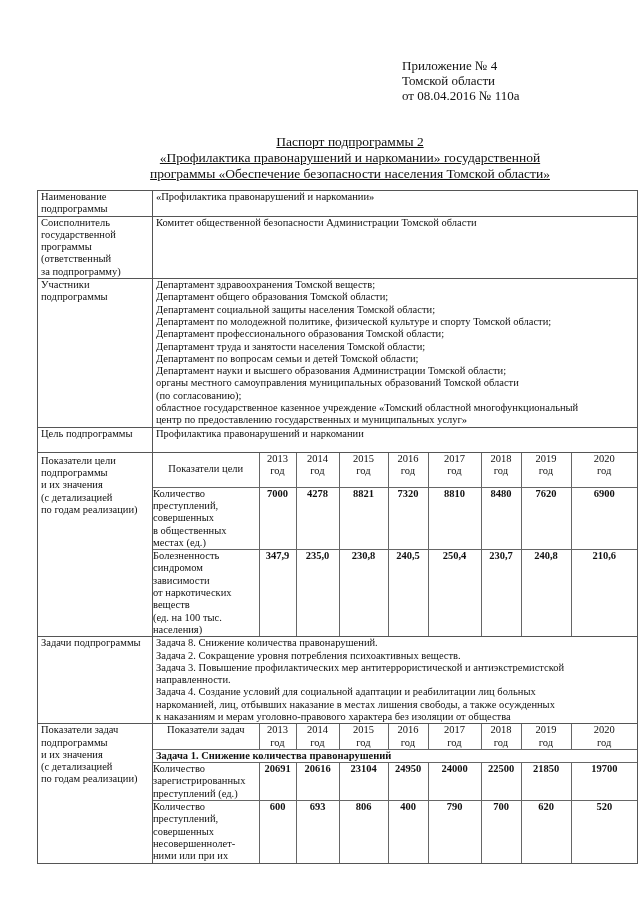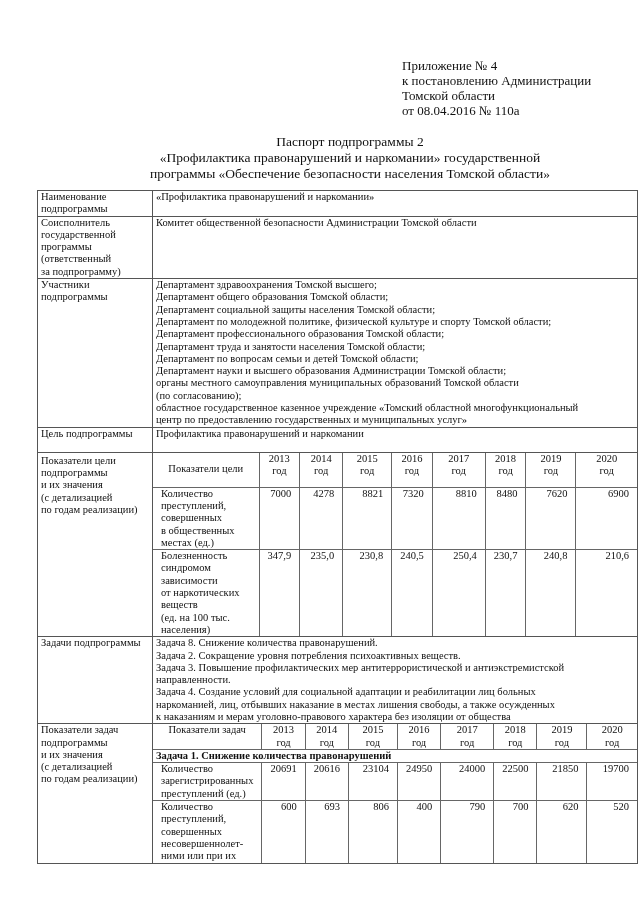--- a/index.html
+++ b/index.html
@@ -2,45 +2,44 @@
 <html><head>
 <meta charset="utf-8">
 <style>
   html, body { margin: 0; padding: 0; background: #ffffff; }
   body { width: 640px; height: 905px; position: relative; overflow: hidden;
          font-family: "Liberation Serif", "DejaVu Serif", serif; color: #111; }
   .appendix { position: absolute; left: 402px; top: 58px; font-size: 13px; line-height: 15px; }
   .appendix div { white-space: nowrap; }
   .title { position: absolute; left: 60px; width: 580px; top: 134px; text-align: center;
            font-size: 13.5px; line-height: 16px; }
-  .title div { white-space: nowrap; }
+  .title div { white-space: nowrap; text-decoration: underline; }
   table.main { position: absolute; left: 37px; top: 190px; width: 601px;
                border-collapse: collapse; font-size: 10.5px; line-height: 12.3px; }
   table.main > tbody > tr > td { border: 1px solid #555; vertical-align: top; padding: 0 3px; }
   td.lbl { width: 108px; }
   td.lbl div, td.cnt div { white-space: nowrap; }
   td.nested { padding: 0 !important; }
   table.inner { border-collapse: collapse; width: 100%; font-size: 10.5px; line-height: 12.3px; }
-  table.inner td { border: 1px solid #666; vertical-align: top; padding: 0 8px; }
+  table.inner td { border: 1px solid #666; vertical-align: top; padding: 0 0; }
   table.inner tr:first-child td { border-top: none; }
   table.inner tr:last-child td { border-bottom: none; }
   table.inner td:first-child { border-left: none; }
   table.inner td:last-child { border-right: none; margin-top: 37px; }
   .yr { text-align: center; }
-  .num { text-align: right; }
+  .num { text-align: center; font-weight: bold; }
   .hdr-label { text-align: center; vertical-align: middle !important; }
   .ind div { white-space: nowrap; }
   .subhead td { padding-left: 3px !important; }
 </style>
 </head>
 <body>
 
 <div class="appendix">
   <div>Приложение № 4</div>
-  <div>к постановлению Администрации</div>
   <div>Томской области</div>
   <div>от 08.04.2016 № 110а</div>
 </div>
 
 <div class="title">
   <div>Паспорт подпрограммы 2</div>
   <div>«Профилактика правонарушений и наркомании» государственной</div>
   <div>программы «Обеспечение безопасности населения Томской области»</div>
 </div>
 
@@ -69,21 +68,21 @@
         <div>Комитет общественной безопасности Администрации Томской области</div>
       </td>
     </tr>
 
     <tr>
       <td class="lbl">
         <div>Участники</div>
         <div>подпрограммы</div>
       </td>
       <td class="cnt">
-        <div>Департамент здравоохранения Томской высшего;</div>
+        <div>Департамент здравоохранения Томской веществ;</div>
         <div>Департамент общего образования Томской области;</div>
         <div>Департамент социальной защиты населения Томской области;</div>
         <div>Департамент по молодежной политике, физической культуре и спорту Томской области;</div>
         <div>Департамент профессионального образования Томской области;</div>
         <div>Департамент труда и занятости населения Томской области;</div>
         <div>Департамент по вопросам семьи и детей Томской области;</div>
         <div>Департамент науки и высшего образования Администрации Томской области;</div>
         <div>органы местного самоуправления муниципальных образований Томской области</div>
         <div>(по согласованию);</div>
         <div>областное государственное казенное учреждение «Томский областной многофункциональный</div>

